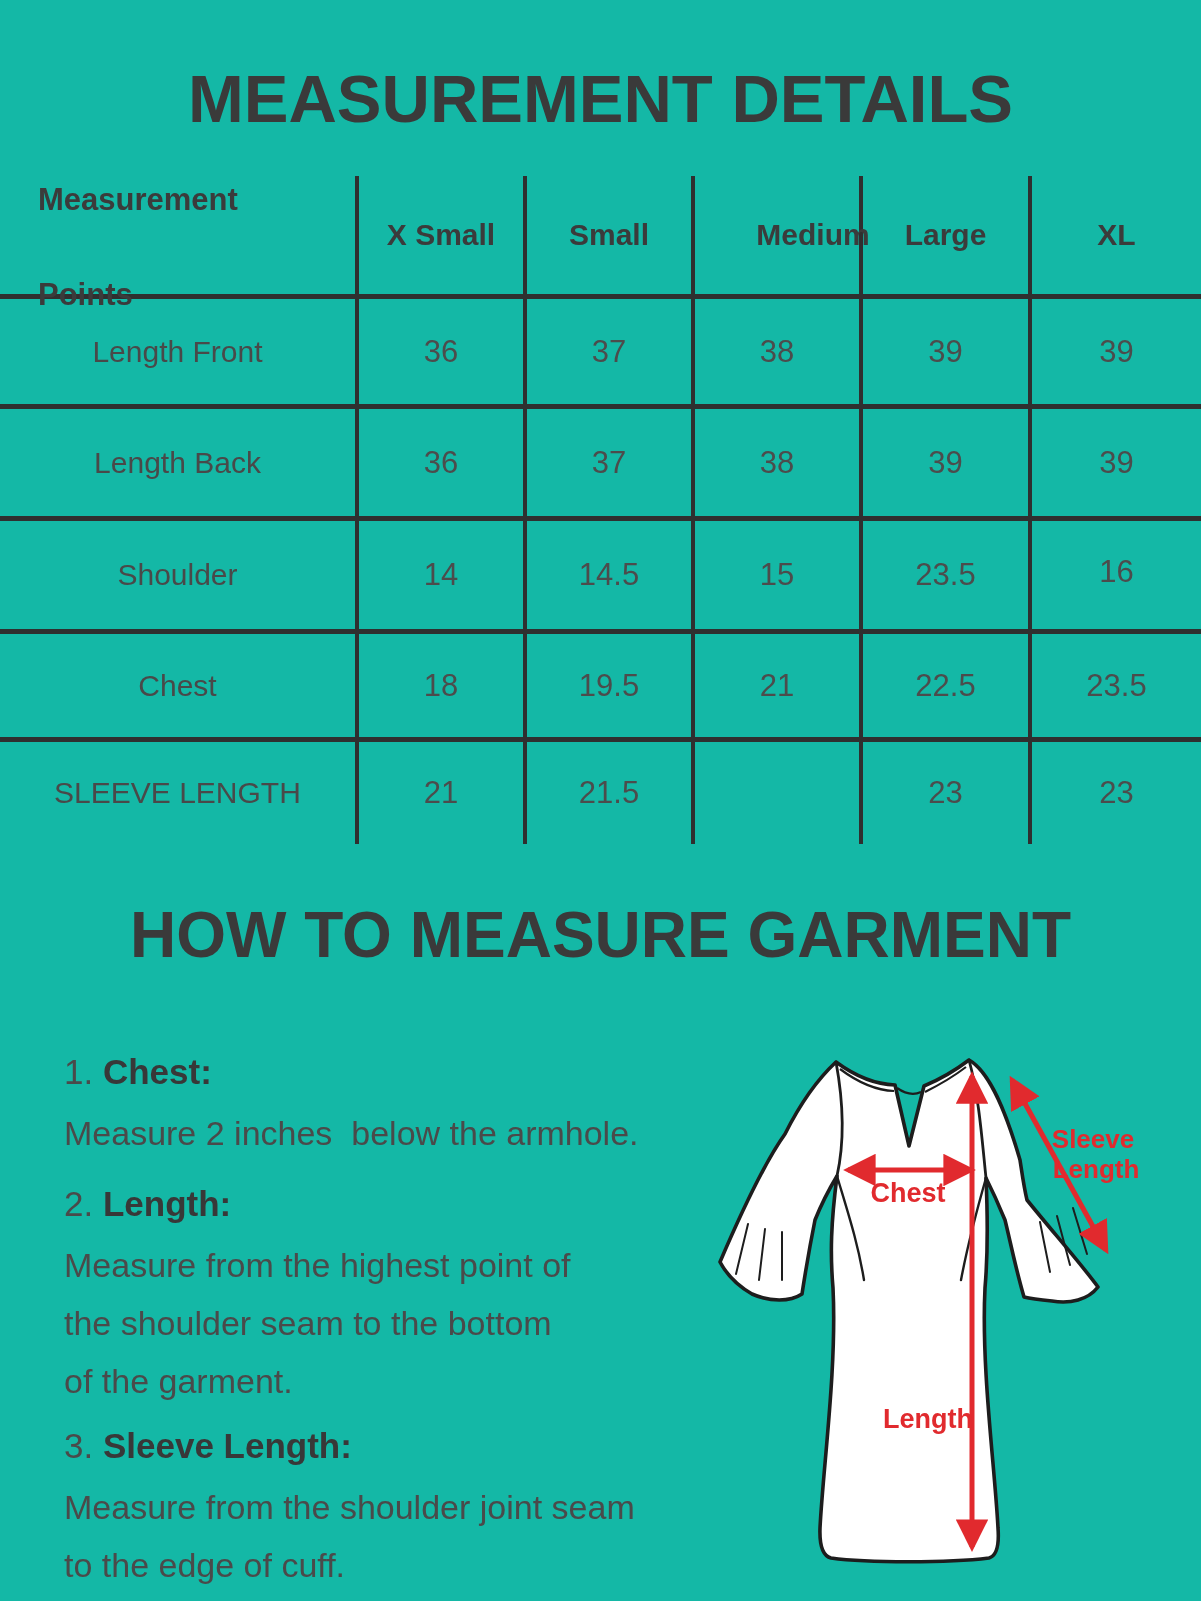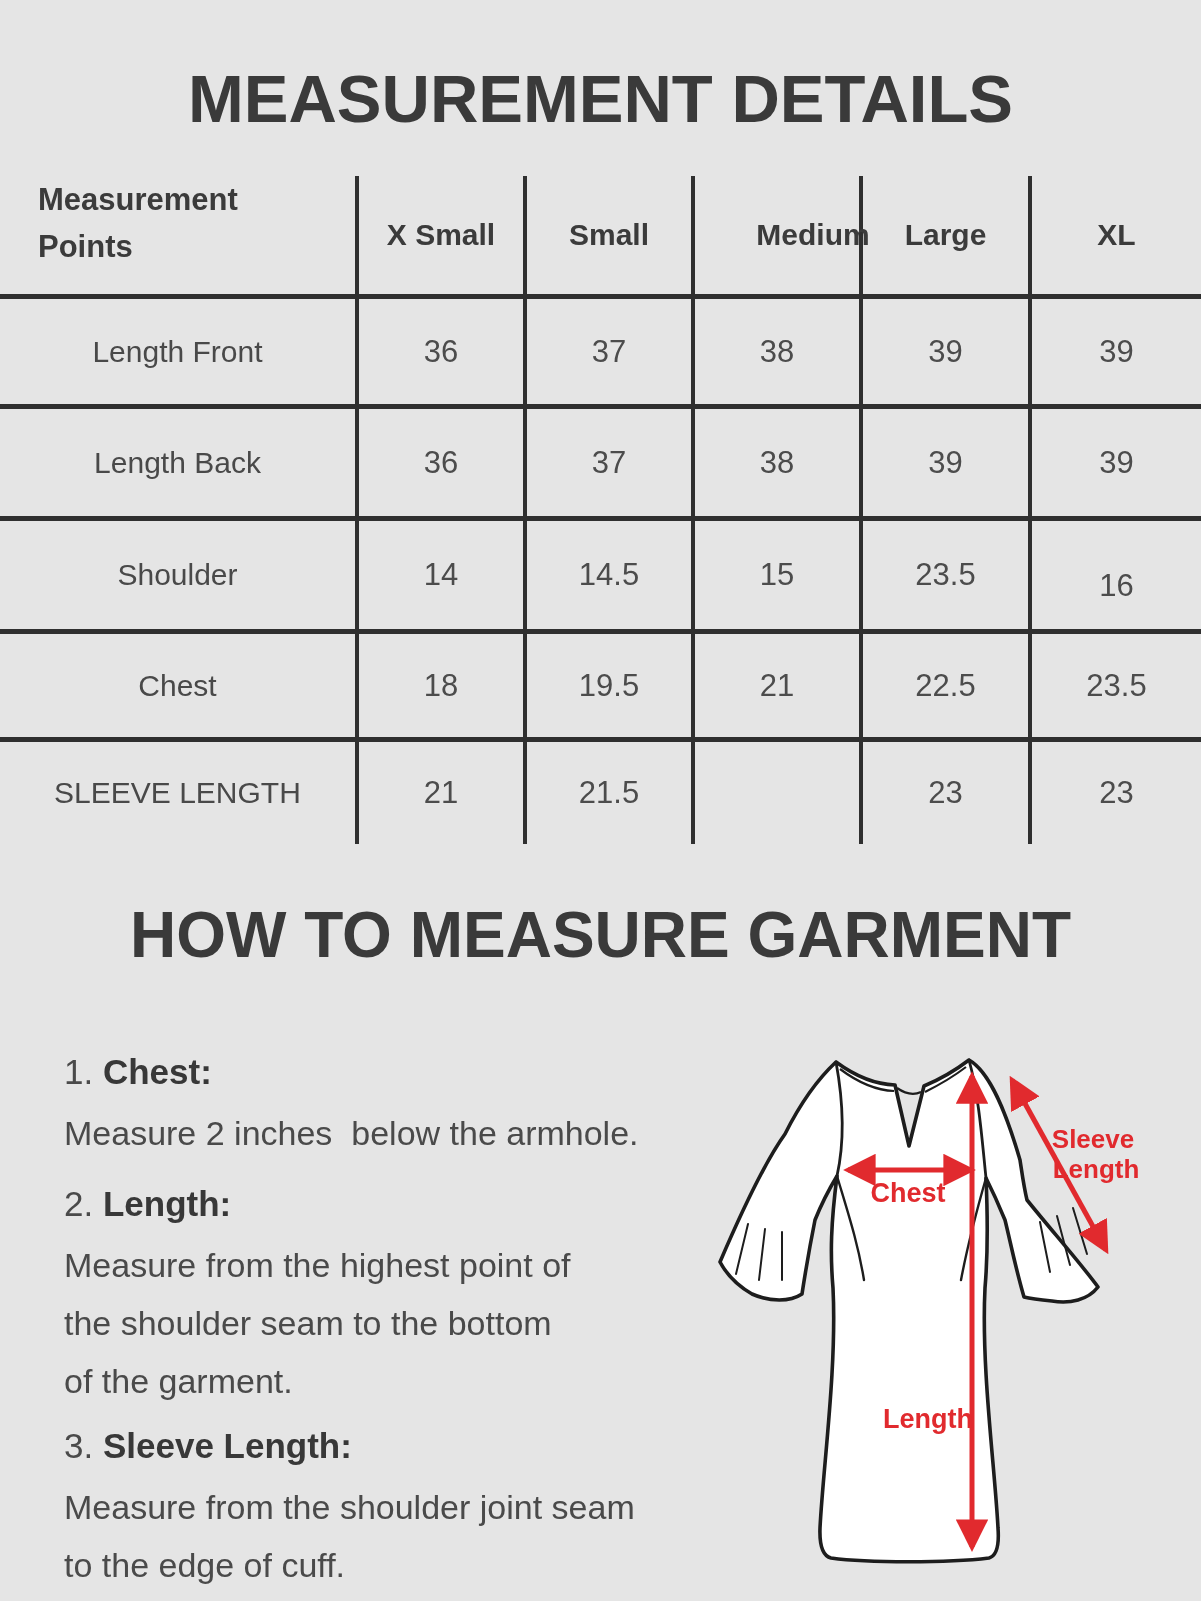--- a/index.html
+++ b/index.html
@@ -1,30 +1,30 @@
 <!DOCTYPE html>
 <html><head>
 <meta charset="utf-8">
 <style>
   html,body{margin:0;padding:0;background:#ffffff;}
   #page{
-    position:relative;width:1201px;height:1601px;background:#e5e5e5;overflow:hidden;
+    position:relative;width:1201px;height:1601px;background:#14b8a6;overflow:hidden;
     font-family:"Liberation Sans","DejaVu Sans",sans-serif;
   }
   .big-title{
     position:absolute;left:0;width:1201px;text-align:center;
     font-size:67px;font-weight:700;color:#3a3a3a;letter-spacing:0px;
   }
   
   #size-table{position:absolute;left:0;top:176px;width:1201px;height:668px;}
   .vline{position:absolute;top:0;height:668px;width:4px;background:#2f2f2f;}
   .hline{position:absolute;left:0;width:1201px;height:5px;background:#2f2f2f;}
   .cell{
     position:absolute;display:flex;align-items:center;justify-content:center;
-    font-size:31px;color:#4c4c4c;font-weight:400;text-align:center;
+    font-size:31px;color:#4c4c4c;font-weight:400;text-align:center;gap:48px;
   }
   .cell.head{font-weight:700;color:#3b3b3b;font-size:30px;}
   .cell.rowhead{font-size:30px;color:#494949;border-radius:14px;}
   .cell.corner{
     justify-content:flex-start;text-align:left;padding-left:38px;box-sizing:border-box;
     flex-direction:column;align-items:flex-start;line-height:47px;font-size:31px;
   }
   
   .instr-group{position:absolute;left:64px;}
   .instr-head{font-size:35px;color:#4a4a4a;font-weight:400;line-height:44px;}
@@ -78,21 +78,21 @@
     <div class="cell" style="left:527px;top:233px;width:164px;height:107px;">37</div>
     <div class="cell" style="left:695px;top:233px;width:164px;height:107px;">38</div>
     <div class="cell" style="left:863px;top:233px;width:165px;height:107px;">39</div>
     <div class="cell" style="left:1032px;top:233px;width:169px;height:107px;">39</div>
 
     <div class="cell rowhead" style="left:0;top:345px;width:355px;height:108px;">Shoulder</div>
     <div class="cell" style="left:359px;top:345px;width:164px;height:108px;">14</div>
     <div class="cell" style="left:527px;top:345px;width:164px;height:108px;">14.5</div>
     <div class="cell" style="left:695px;top:345px;width:164px;height:108px;">15</div>
     <div class="cell" style="left:863px;top:345px;width:165px;height:108px;">23.5</div>
-    <div class="cell" style="left:1032px;top:342px;width:169px;height:136px;">16</div>
+    <div class="cell" style="left:1032px;top:328px;width:169px;height:136px;">16</div>
 
     <div class="cell rowhead" style="left:0;top:458px;width:355px;height:103px;">Chest</div>
     <div class="cell" style="left:359px;top:458px;width:164px;height:103px;">18</div>
     <div class="cell" style="left:527px;top:458px;width:164px;height:103px;">19.5</div>
     <div class="cell" style="left:695px;top:458px;width:164px;height:103px;">21</div>
     <div class="cell" style="left:863px;top:458px;width:165px;height:103px;">22.5</div>
     <div class="cell" style="left:1032px;top:458px;width:169px;height:103px;">23.5</div>
 
     <div class="cell rowhead" style="left:0;top:566px;width:355px;height:102px;">SLEEVE LENGTH</div>
     <div class="cell" style="left:359px;top:566px;width:164px;height:102px;">21</div>

